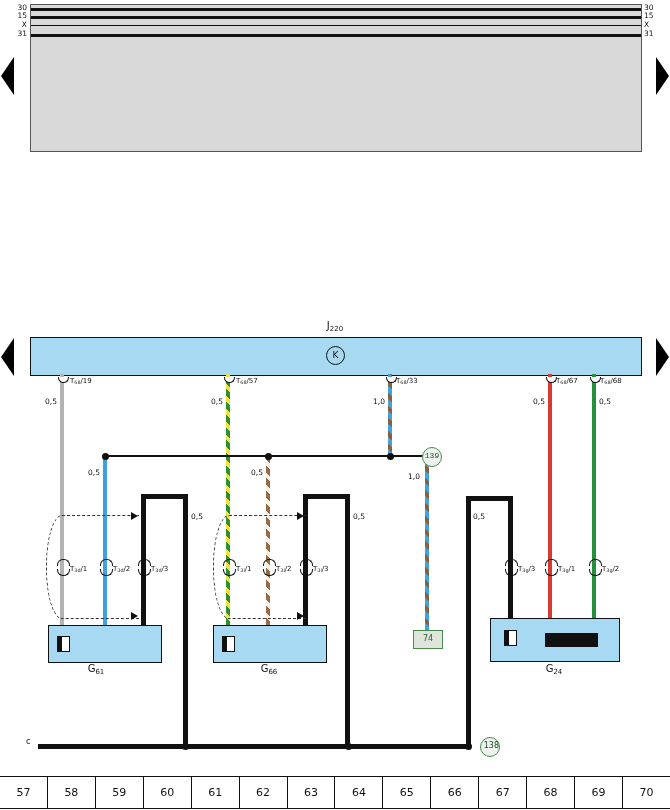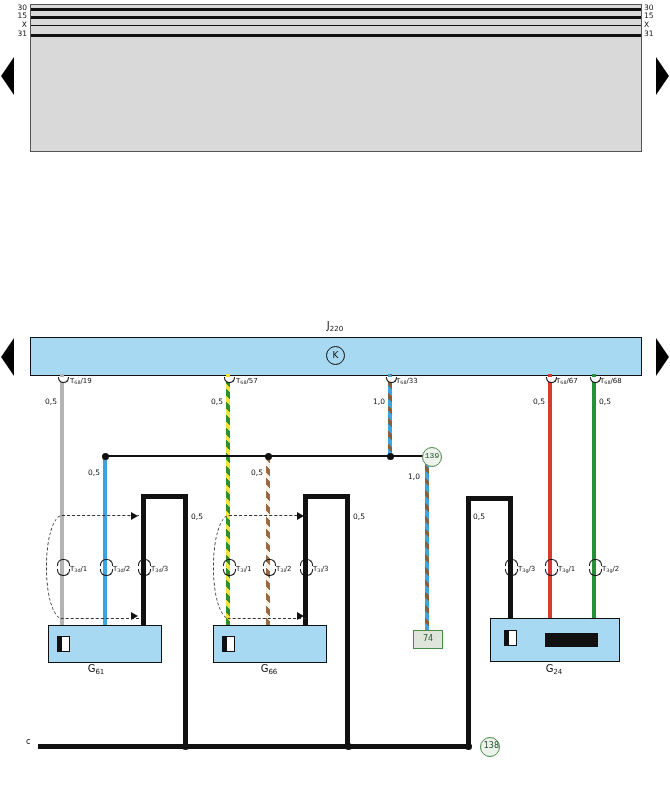--- a/index.html
+++ b/index.html
@@ -228,14 +228,30 @@
   <div class="abs" style="left:545px;top:633px;width:53px;height:14px;background:#111;"></div>
   <div class="comp-lbl" style="left:534px;top:664px;">
     <span>G</span><span class="sub">24</span>
   </div>
 
   <div class="gbox" style="left:413px;top:630px;">74</div>
   <div class="gcirc" style="left:422px;top:447px;font-family:Liberation Mono, monospace;">139</div>
   <div class="gcirc" style="left:480px;top:737px;text-align:right;">138</div>
   <div class="lbl" style="left:26px;top:738px;font-size:8px;">c</div>
 
+  <div class="strip">
+    <div class="cell">57</div>
+    <div class="cell">58</div>
+    <div class="cell">59</div>
+    <div class="cell">60</div>
+    <div class="cell">61</div>
+    <div class="cell">62</div>
+    <div class="cell">63</div>
+    <div class="cell">64</div>
+    <div class="cell">65</div>
+    <div class="cell">66</div>
+    <div class="cell">67</div>
+    <div class="cell">68</div>
+    <div class="cell">69</div>
+    <div class="cell">70</div>
+  </div>
 
 </div>
 
 </body></html>

